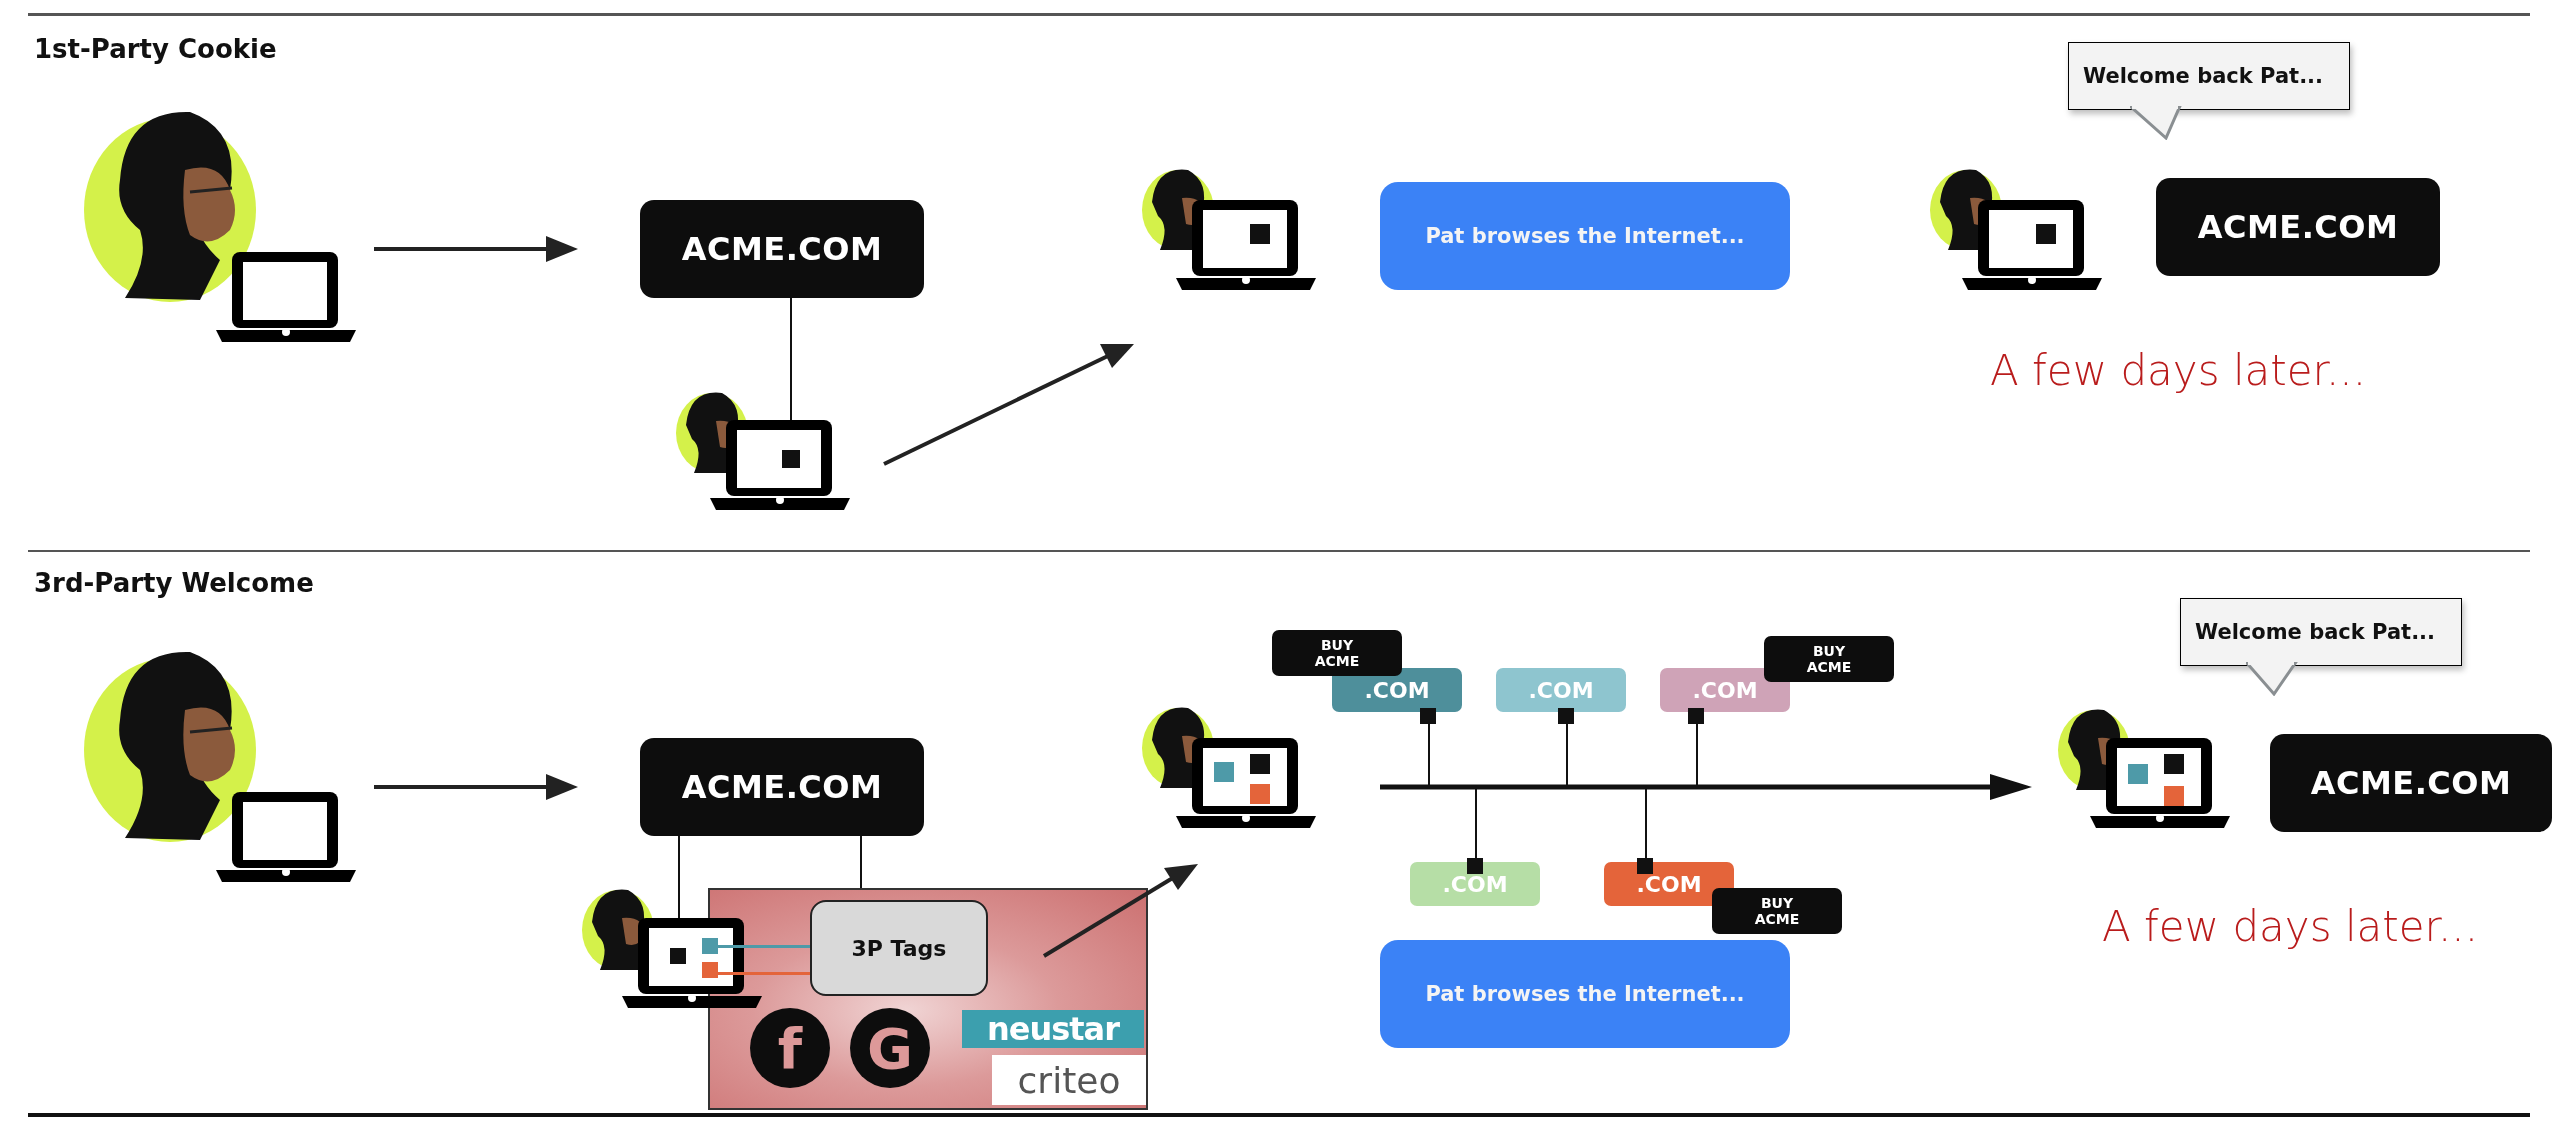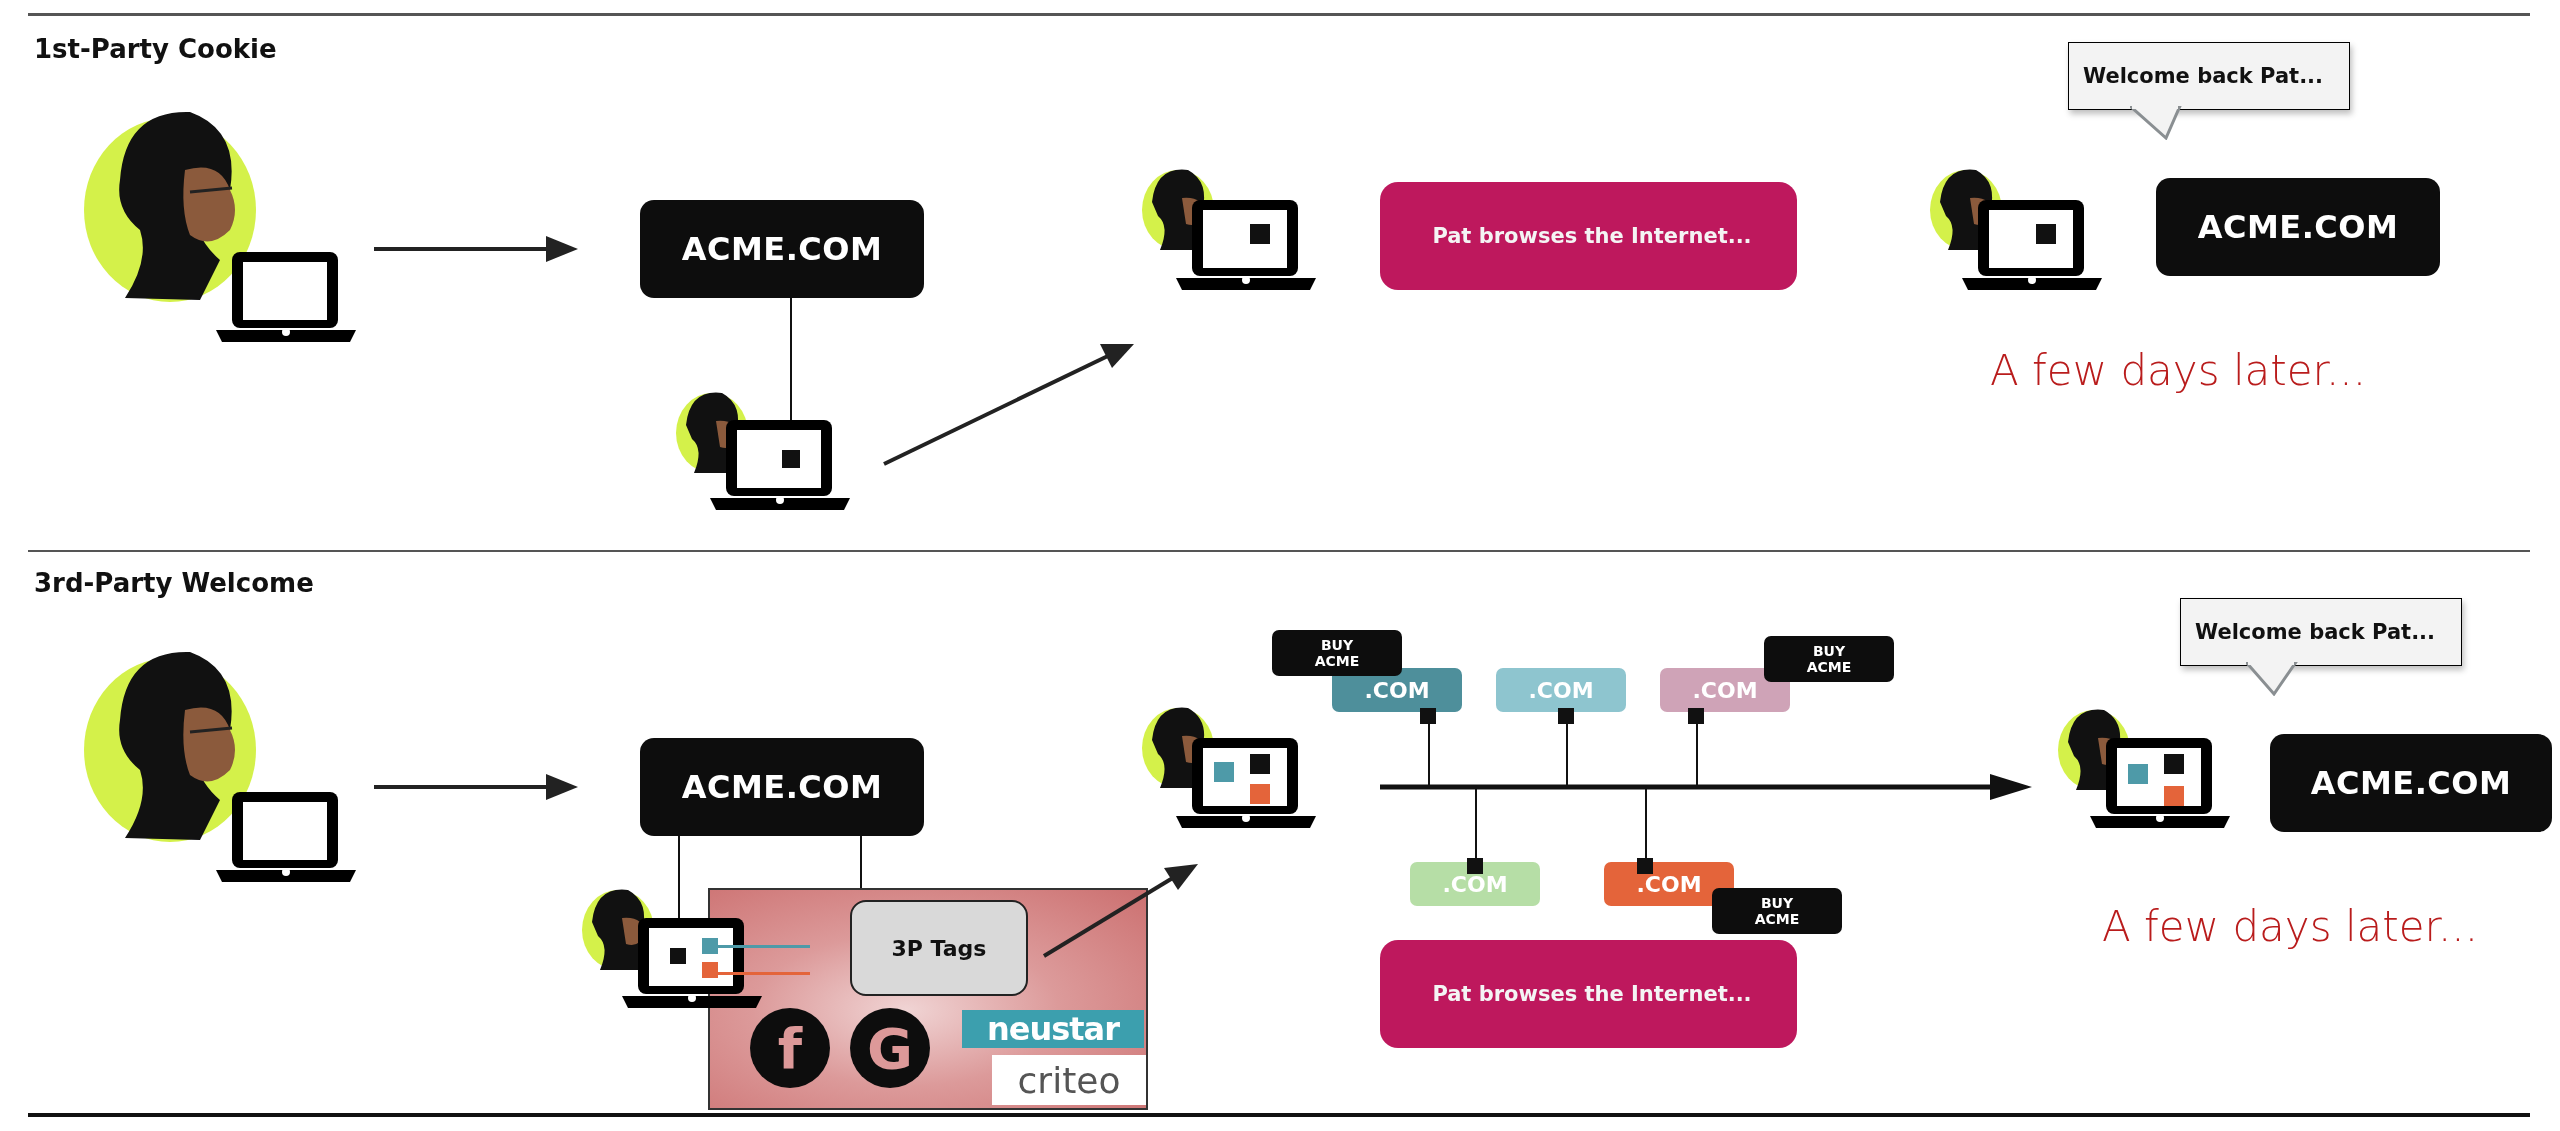--- a/index.html
+++ b/index.html
@@ -1,28 +1,28 @@
 <!DOCTYPE html>
 <html><head>
 <meta charset="utf-8">
 <style>
   html, body { margin: 0; padding: 0; background: #ffffff; }
   body { width: 2560px; height: 1131px; position: relative; overflow: hidden; font-family: "DejaVu Sans", sans-serif; }
   .abs { position: absolute; }
   .rule { position: absolute; left: 28px; width: 2502px; background: #555; }
   .section-title { position: absolute; font-weight: bold; font-size: 26px; color: #111; font-family: "DejaVu Sans", sans-serif; }
   .acme { position: absolute; background: #0d0d0d; color: #fff; border-radius: 14px; display: flex; align-items: center; justify-content: center; font-weight: bold; font-family: "DejaVu Sans", sans-serif; letter-spacing: 0.5px; }
-  .browse { position: absolute; background: #be185d; color: #f4f4f4; border-radius: 18px; display: flex; align-items: center; justify-content: center; font-weight: bold; font-size: 21px; font-family: "DejaVu Sans", sans-serif; padding-left: 7px; }
+  .browse { position: absolute; background: #3b82f6; color: #f4f4f4; border-radius: 18px; display: flex; align-items: center; justify-content: center; font-weight: bold; font-size: 21px; font-family: "DejaVu Sans", sans-serif; }
   .later { position: absolute; font-size: 42px; color: #b91c1c; font-family: "DejaVu Sans", sans-serif; font-weight: 300; white-space: nowrap; }
   .bubble { position: absolute; background: #f3f3f3; border: 1px solid #000000; box-shadow: 2px 4px 6px rgba(0,0,0,0.25); display: flex; align-items: center; padding-left: 14px; box-sizing: border-box; font-weight: bold; font-size: 21px; color: #111; font-family: "DejaVu Sans", sans-serif; }
   .com { position: absolute; width: 130px; height: 44px; border-radius: 7px; color: #fff; display: flex; align-items: center; justify-content: center; font-weight: bold; font-size: 22px; font-family: "DejaVu Sans", sans-serif; }
   .buy { position: absolute; width: 130px; height: 46px; border-radius: 7px; background: #0d0d0d; color: #fff; display: flex; flex-direction: column; align-items: center; justify-content: center; font-weight: bold; font-size: 14px; line-height: 16px; font-family: "DejaVu Sans", sans-serif; }
   .tagbox { position: absolute; left: 708px; top: 888px; width: 440px; height: 222px; border: 2px solid #333; box-sizing: border-box;
             background: radial-gradient(ellipse at 45% 55%, #f0d4d4 0%, #dc9a9a 45%, #cc7070 100%); }
-  .ptags { position: absolute; left: 810px; top: 900px; width: 178px; height: 96px; background: #d9d9d9; border: 2px solid #222; border-radius: 16px; box-sizing: border-box; display: flex; align-items: center; justify-content: center; font-weight: bold; font-size: 22px; color: #111; font-family: "DejaVu Sans", sans-serif; margin-left: 40px; }
+  .ptags { position: absolute; left: 810px; top: 900px; width: 178px; height: 96px; background: #d9d9d9; border: 2px solid #222; border-radius: 16px; box-sizing: border-box; display: flex; align-items: center; justify-content: center; font-weight: bold; font-size: 22px; color: #111; font-family: "DejaVu Sans", sans-serif; }
   .neustar { position: absolute; left: 962px; top: 1010px; width: 182px; height: 38px; background: #3c9fae; color: #fff; display: flex; align-items: center; justify-content: center; font-weight: bold; font-size: 32px; font-family: "DejaVu Sans", sans-serif; letter-spacing: -1px; }
   .criteo { position: absolute; left: 992px; top: 1055px; width: 154px; height: 50px; background: #fff; color: #555; display: flex; align-items: center; justify-content: center; font-size: 36px; font-family: "DejaVu Sans", sans-serif; }
   .circle-logo { position: absolute; width: 80px; height: 80px; border-radius: 50%; background: #0d0d0d; color: #d99; display: flex; align-items: center; justify-content: center; font-weight: bold; font-size: 56px; font-family: "DejaVu Sans", sans-serif; }
 </style>
 </head>
 <body>
 
 <div class="rule" style="top:13px;height:3px;"></div>
 <div class="rule" style="top:550px;height:2px;"></div>
 <div class="rule" style="top:1113px;height:4px;background:#111;"></div>

